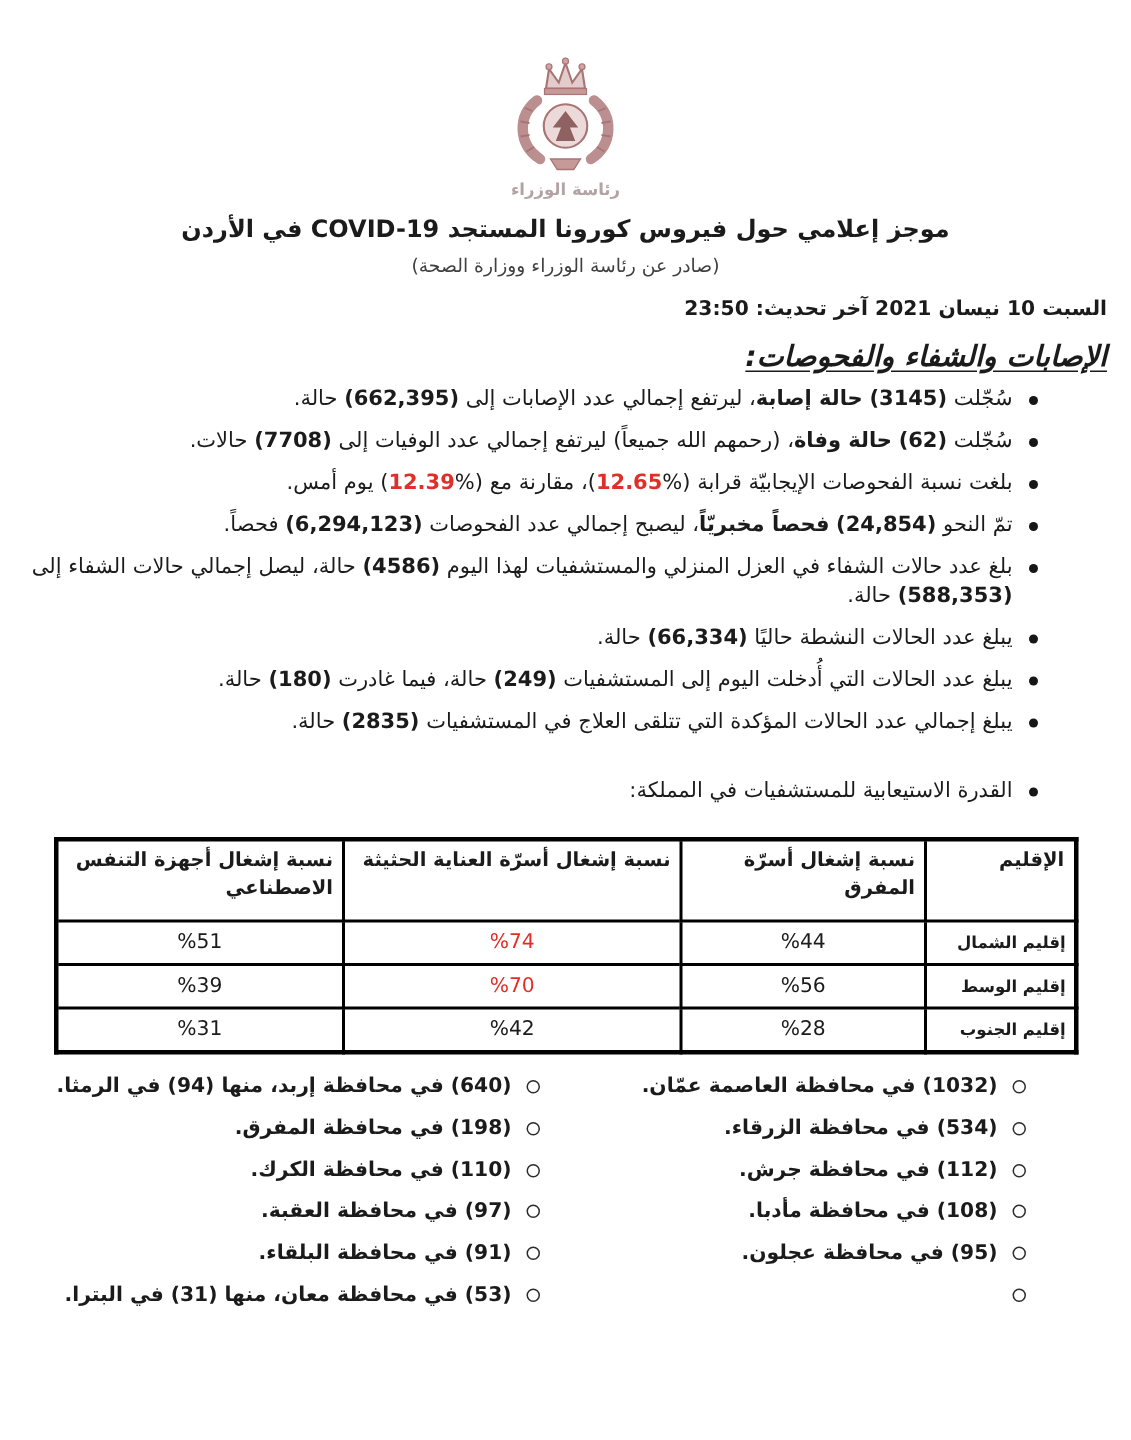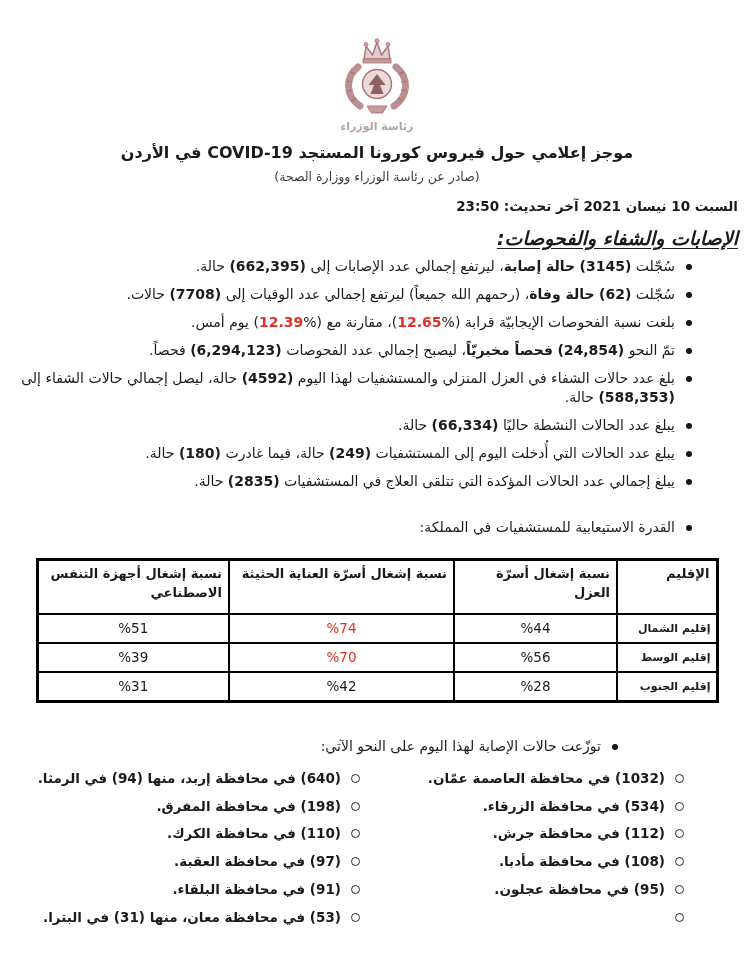--- a/index.html
+++ b/index.html
@@ -90,21 +90,21 @@
       <div class="b-row">
         <span class="dot"></span>
         <div class="b-text"><span>بلغت نسبة الفحوصات الإيجابيّة قرابة (%</span><span class="bold red">12.65</span><span>)، مقارنة مع (%</span><span class="bold red">12.39</span><span>) يوم أمس.</span></div>
       </div>
       <div class="b-row">
         <span class="dot"></span>
         <div class="b-text"><span>تمّ النحو </span><span class="bold ">(24,854)</span><span> </span><span class="bold ">فحصاً مخبريّاً</span><span>، ليصبح إجمالي عدد الفحوصات </span><span class="bold ">(6,294,123)</span><span> فحصاً.</span></div>
       </div>
       <div class="b-row">
         <span class="dot"></span>
-        <div class="b-text"><span>بلغ عدد حالات الشفاء في العزل المنزلي والمستشفيات لهذا اليوم </span><span class="bold ">(4592)</span><span> حالة، ليصل إجمالي حالات الشفاء إلى </span><span class="bold ">(588,353)</span><span> حالة.</span></div>
+        <div class="b-text"><span>بلغ عدد حالات الشفاء في العزل المنزلي والمستشفيات لهذا اليوم </span><span class="bold ">(4586)</span><span> حالة، ليصل إجمالي حالات الشفاء إلى </span><span class="bold ">(588,353)</span><span> حالة.</span></div>
       </div>
       <div class="b-row">
         <span class="dot"></span>
         <div class="b-text"><span>يبلغ عدد الحالات النشطة حاليًا </span><span class="bold ">(66,334)</span><span> حالة.</span></div>
       </div>
       <div class="b-row">
         <span class="dot"></span>
         <div class="b-text"><span>يبلغ عدد الحالات التي أُدخلت اليوم إلى المستشفيات </span><span class="bold ">(249)</span><span> حالة، فيما غادرت </span><span class="bold ">(180)</span><span> حالة.</span></div>
       </div>
       <div class="b-row">
@@ -121,21 +121,21 @@
   <table class="capacity">
     <colgroup>
       <col style="width:100px">
         <col style="width:163px">
         <col style="width:225px">
         <col style="width:192px">
     </colgroup>
     <thead>
       <tr>
           <th>الإقليم</th>
-          <th>نسبة إشغال أسرّة العزل</th>
+          <th>نسبة إشغال أسرّة المفرق</th>
           <th>نسبة إشغال أسرّة العناية الحثيثة</th>
           <th>نسبة إشغال أجهزة التنفس الاصطناعي</th>
         </tr>
     </thead>
     <tbody>
         <tr>
           <td class="region-cell">إقليم الشمال</td>
           <td class="val-cell">%44</td>
           <td class="val-cell red">%74</td>
           <td class="val-cell">%51</td>
@@ -148,24 +148,20 @@
         </tr>
         <tr>
           <td class="region-cell">إقليم الجنوب</td>
           <td class="val-cell">%28</td>
           <td class="val-cell">%42</td>
           <td class="val-cell">%31</td>
         </tr>
       </tbody>
   </table>
 
-  <div class="b-row dist-heading">
-    <span class="dot"></span>
-    <div class="b-text">توزّعت حالات الإصابة لهذا اليوم على النحو الآتي:</div>
-  </div>
 
   <div class="dist-cols">
     <div class="dist-col right">
         <div class="dist-item">
           <span class="circle"></span>
           <div class="dist-text">(1032) في محافظة العاصمة عمّان.</div>
         </div>
         <div class="dist-item">
           <span class="circle"></span>
           <div class="dist-text">(534) في محافظة الزرقاء.</div>

